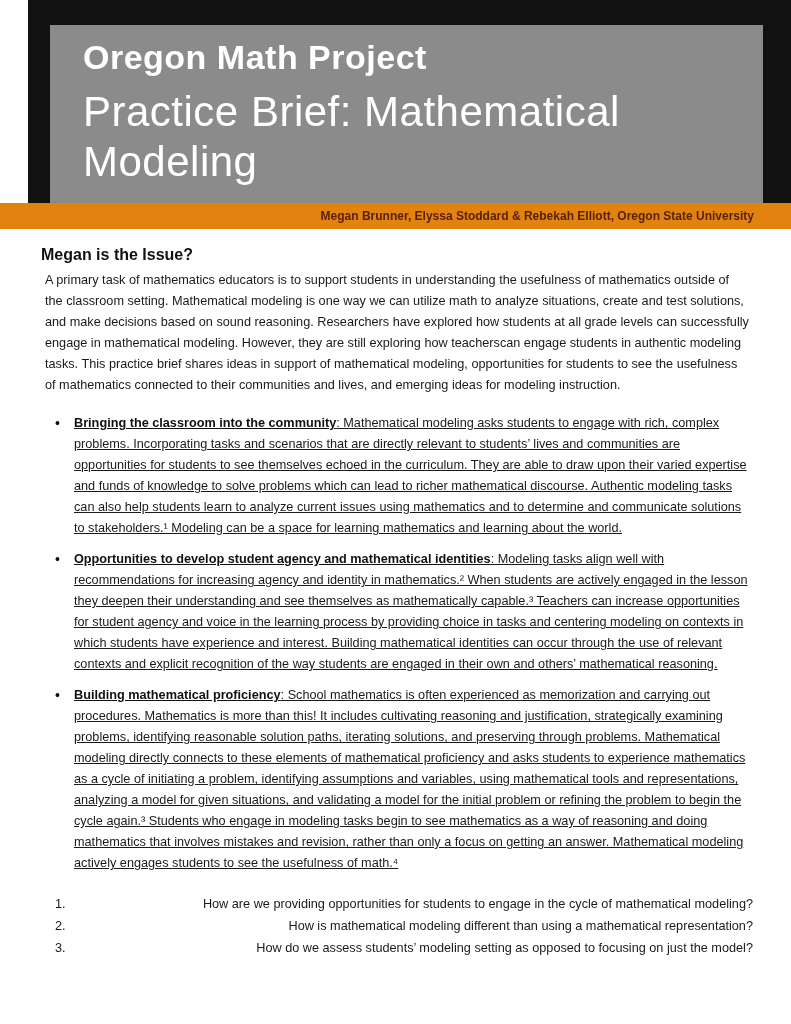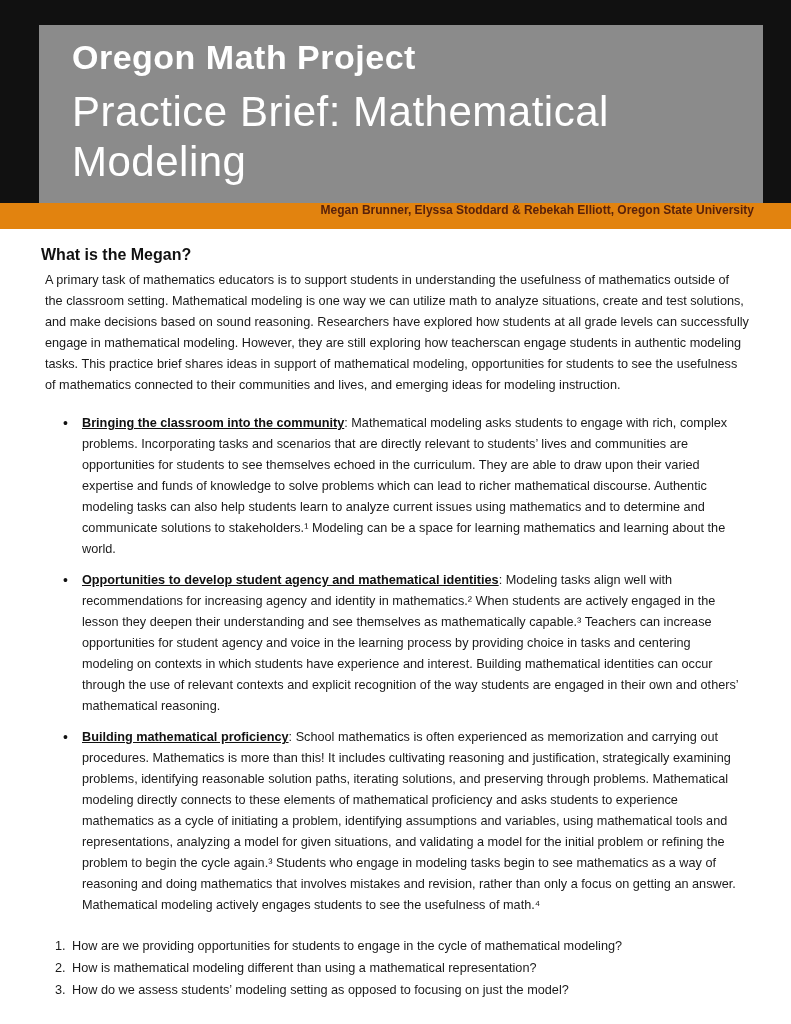--- a/index.html
+++ b/index.html
@@ -3,46 +3,46 @@
 <meta charset="utf-8">
 <style>
   html, body { margin: 0; padding: 0; background: #e8e8e8; }
   .page {
     width: 791px; height: 1024px; background: #ffffff;
     font-family: "Liberation Sans", "DejaVu Sans", sans-serif;
     color: #1a1a1a; position: relative; overflow: hidden;
     margin: 0 auto;
   }
   
-  .masthead-frame { background: #111111; padding: 25px 28px 0 39px; }
+  .masthead-frame { background: #111111; padding: 25px 28px 0 22px; margin-left: 28px; }
   .banner { background: #8B8B8B; color: #ffffff; padding: 12px 10px 17px 33px; }
   .title1 { font-size: 34px; font-weight: bold; margin: 0; line-height: 1.18; letter-spacing: 0.5px; }
   .title2 { font-size: 42px; font-weight: normal; margin: 10px 0 0 0; line-height: 1.18; letter-spacing: 0.5px; }
   .authors-bar {
     background: #E2830F; height: 26px; display: flex;
-    justify-content: flex-end; padding-right: 37px;
+    align-items: center; justify-content: flex-end; padding-right: 37px;
   }
   .authors-credit { color: #59220B; font-size: 12px; font-weight: bold; }
   
   .content { padding: 16px 38px 0 41px; font-size: 12.7px; line-height: 21px; }
   .content h3 { margin: 0 0 5px 0; font-size: 16px; line-height: 20px; color: #111; }
   .section-issue p { margin: 4px; }
   .section-why { margin-left: 8px; margin-top: 17px; }
   .section-why h3 { margin-bottom: 7px; }
-  .bullet-list { list-style: none; margin: 12px; padding: 0; }
+  .bullet-list { list-style: none; margin: 4px; padding: 0; text-decoration: underline; }
   .bullet-list li { position: relative; padding-left: 21px; margin-bottom: 10px; }
   .bullet-list li::before {
     content: "\2022"; position: absolute; left: 2px; top: 0;
     font-size: 14px; color: #111;
   }
   .bullet-lead { font-weight: bold; text-decoration: underline; color: #111; }
   .section-big { margin-left: 7px; margin-top: 19px; }
   .section-big h3 { font-size: 17px; margin-bottom: 6px; }
   .question-list { margin: 0; padding-left: 21px; }
-  .question-list li { line-height: 22px; padding-left: 3px; margin: 0; }
+  .question-list li { line-height: 22px; padding-left: 3px; margin: 0; text-align: right; }
 </style>
 </head>
 <body>
 
 <div class="page">
 
   <header>
     <div class="masthead-frame">
       <div class="banner">
         <h1 class="title1">Oregon Math Project</h1>
@@ -50,21 +50,21 @@
       </div>
     </div>
     <div class="authors-bar">
       <span class="authors-credit">Megan Brunner, Elyssa Stoddard &amp; Rebekah Elliott, Oregon State University</span>
     </div>
   </header>
 
   <main class="content">
 
     <section class="section-issue">
-      <h3>What is the Megan?</h3>
+      <h3>Megan is the Issue?</h3>
       <p>A primary task of mathematics educators is to support students in understanding the usefulness of mathematics outside of the classroom setting. Mathematical modeling is one way we can utilize math to analyze situations, create and test solutions, and make decisions based on sound reasoning. Researchers have explored how students at all grade levels can successfully engage in mathematical modeling. However, they are still exploring how teacherscan engage students in authentic modeling tasks. This practice brief shares ideas in support of mathematical modeling, opportunities for students to see the usefulness of mathematics connected to their communities and lives, and emerging ideas for modeling instruction.</p>
     </section>
 
     <section class="section-why">
       <ul class="bullet-list">
         <li>
           <span class="bullet-lead">Bringing the classroom into the community</span><span>: Mathematical modeling asks students to engage with rich, complex problems. Incorporating tasks and scenarios that are directly relevant to students’ lives and communities are opportunities for students to see themselves echoed in the curriculum. They are able to draw upon their varied expertise and funds of knowledge to solve problems which can lead to richer mathematical discourse. Authentic modeling tasks can also help students learn to analyze current issues using mathematics and to determine and communicate solutions to stakeholders.¹ Modeling can be a space for learning mathematics and learning about the world.</span>
         </li>
         <li>
           <span class="bullet-lead">Opportunities to develop student agency and mathematical identities</span><span>: Modeling tasks align well with recommendations for increasing agency and identity in mathematics.² When students are actively engaged in the lesson they deepen their understanding and see themselves as mathematically capable.³ Teachers can increase opportunities for student agency and voice in the learning process by providing choice in tasks and centering modeling on contexts in which students have experience and interest. Building mathematical identities can occur through the use of relevant contexts and explicit recognition of the way students are engaged in their own and others’ mathematical reasoning.</span>

